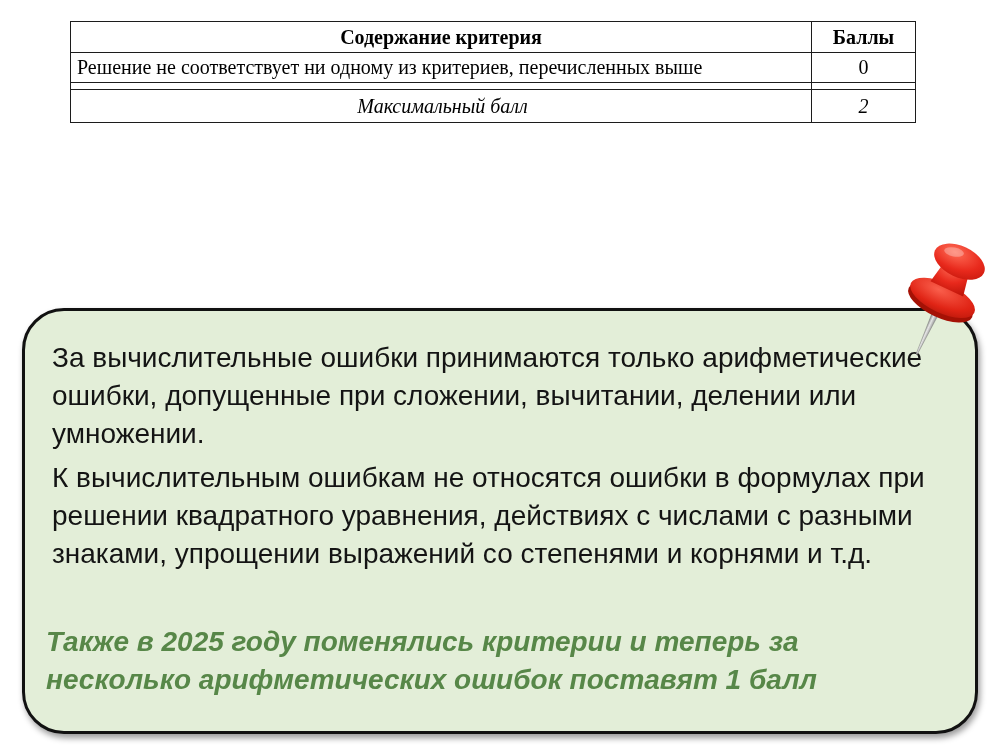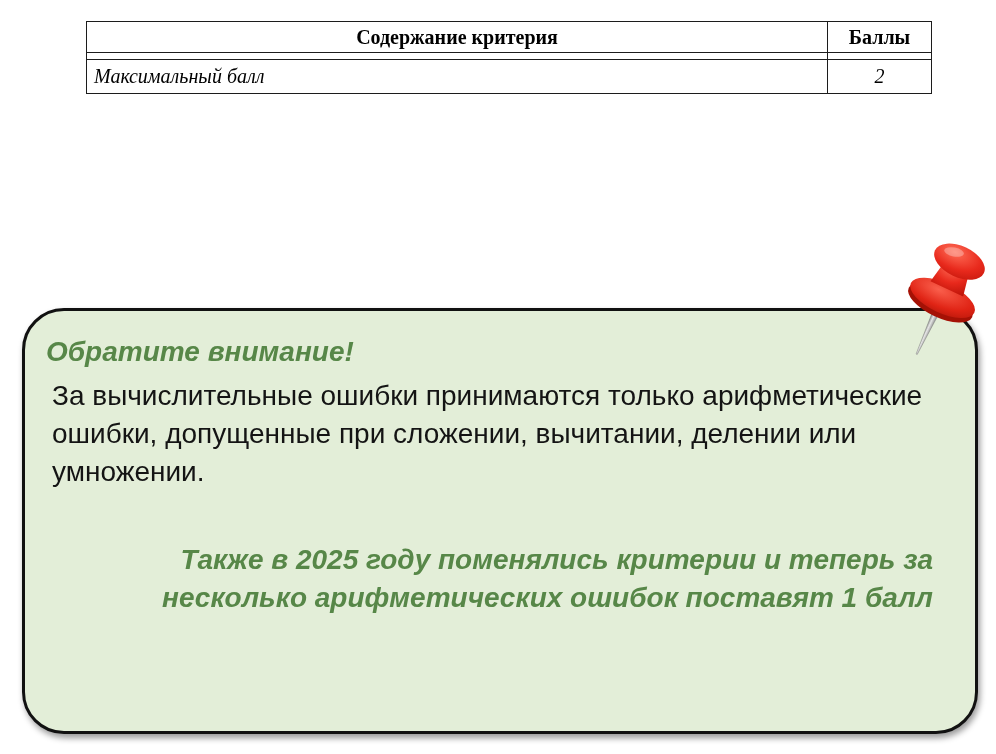--- a/index.html
+++ b/index.html
@@ -3,52 +3,52 @@
 <meta charset="utf-8">
 <style>
   html,body { margin:0; padding:0; background:#ffffff; }
   .page {
     position:relative; width:996px; height:754px; background:#ffffff;
     overflow:hidden; font-family:"Liberation Sans", sans-serif;
   }
 
   
   .criteria-table {
-    position:absolute; left:86px; top:21px; width:846px;
+    position:absolute; left:70px; top:21px; width:846px;
     border-collapse:collapse; table-layout:fixed;
     font-family:"Liberation Serif", serif; font-size:20px; color:#000;
   }
   .criteria-table th, .criteria-table td {
     border:1.6px solid #1c1c1c; padding:1px 6px; line-height:1.32;
     vertical-align:middle; overflow:hidden;
   }
   .criteria-table th { font-weight:bold; text-align:center; padding:2px 6px; }
   .col-points { width:104px; }
   td.pts { text-align:center; }
   td.crit-justify { text-align:justify; }
   tr.spacer-row td { height:6px; padding:0; line-height:0; font-size:0; }
   tr.total-row td { font-style:italic; }
-  td.total-label { text-align:left; padding-right:4px; padding-top:3px; padding-bottom:3px;padding-left:7px; }
+  td.total-label { text-align:center; padding-right:4px; padding-top:3px; padding-bottom:3px;padding-left:7px; }
   tr.total-row td.pts { font-style:italic; }
 
   
   .note-box {
     position:absolute; left:22px; top:308px; width:956px; height:426px;
     box-sizing:border-box; background:#e3eed8; border:3px solid #111;
     border-radius:42px; box-shadow:2px 4px 6px rgba(0,0,0,0.40);
     padding:22px 42px 0 21px;
     font-family:"Liberation Sans", sans-serif; font-size:28px;
     line-height:38px; color:#141414;
   }
   .note-heading {
     margin:0; color:#578748; font-weight:bold; font-style:italic;
   }
   .note-body { margin:6px; }
   .note-highlight {
-    margin:50px 0 0 0; color:#578748; font-weight:bold; font-style:italic;text-align:right;
+    margin:50px 0 0 0; color:#578748; font-weight:bold; font-style:italic;
   }
 
   
   .pushpin {
     position:absolute; left:891px; top:242px; width:105px; height:124px;
   }
 </style>
 </head>
 <body>
 
@@ -59,34 +59,38 @@
         <col>
         <col class="col-points">
       </colgroup>
     <thead>
       <tr>
         <th>Содержание критерия</th>
         <th>Баллы</th>
       </tr>
     </thead>
     <tbody>
+      <tr>
+        <td class="crit-justify">Решение не соответствует ни одному из критериев, перечисленных выше</td>
+        <td class="pts">0</td>
+      </tr>
       <tr class="spacer-row">
         <td></td>
         <td></td>
       </tr>
       <tr class="total-row">
         <td class="total-label">Максимальный балл</td>
         <td class="pts">2</td>
       </tr>
     </tbody>
   </table>
 
   <div class="note-box">
-    <p class="note-heading">Обратите внимание!</p>
     <p class="note-body">За вычислительные ошибки принимаются только арифметические ошибки, допущенные при сложении, вычитании, делении или умножении.</p>
+    <p class="note-body">К вычислительным ошибкам не относятся ошибки в формулах при решении квадратного уравнения, действиях с числами с разными знаками, упрощении выражений со степенями и корнями и т.д.</p>
     <p class="note-highlight">Также в 2025 году поменялись критерии и теперь за несколько арифметических ошибок поставят 1 балл</p>
   </div>
 
   <svg class="pushpin" viewBox="0 0 105 124" xmlns="http://www.w3.org/2000/svg" aria-hidden="true">
     <defs>
       <linearGradient id="needleg" x1="0" y1="0" x2="1" y2="0">
         <stop offset="0" stop-color="#7d7d7d"></stop>
         <stop offset="0.45" stop-color="#e6e6e6"></stop>
         <stop offset="1" stop-color="#8a8a8a"></stop>
       </linearGradient>

